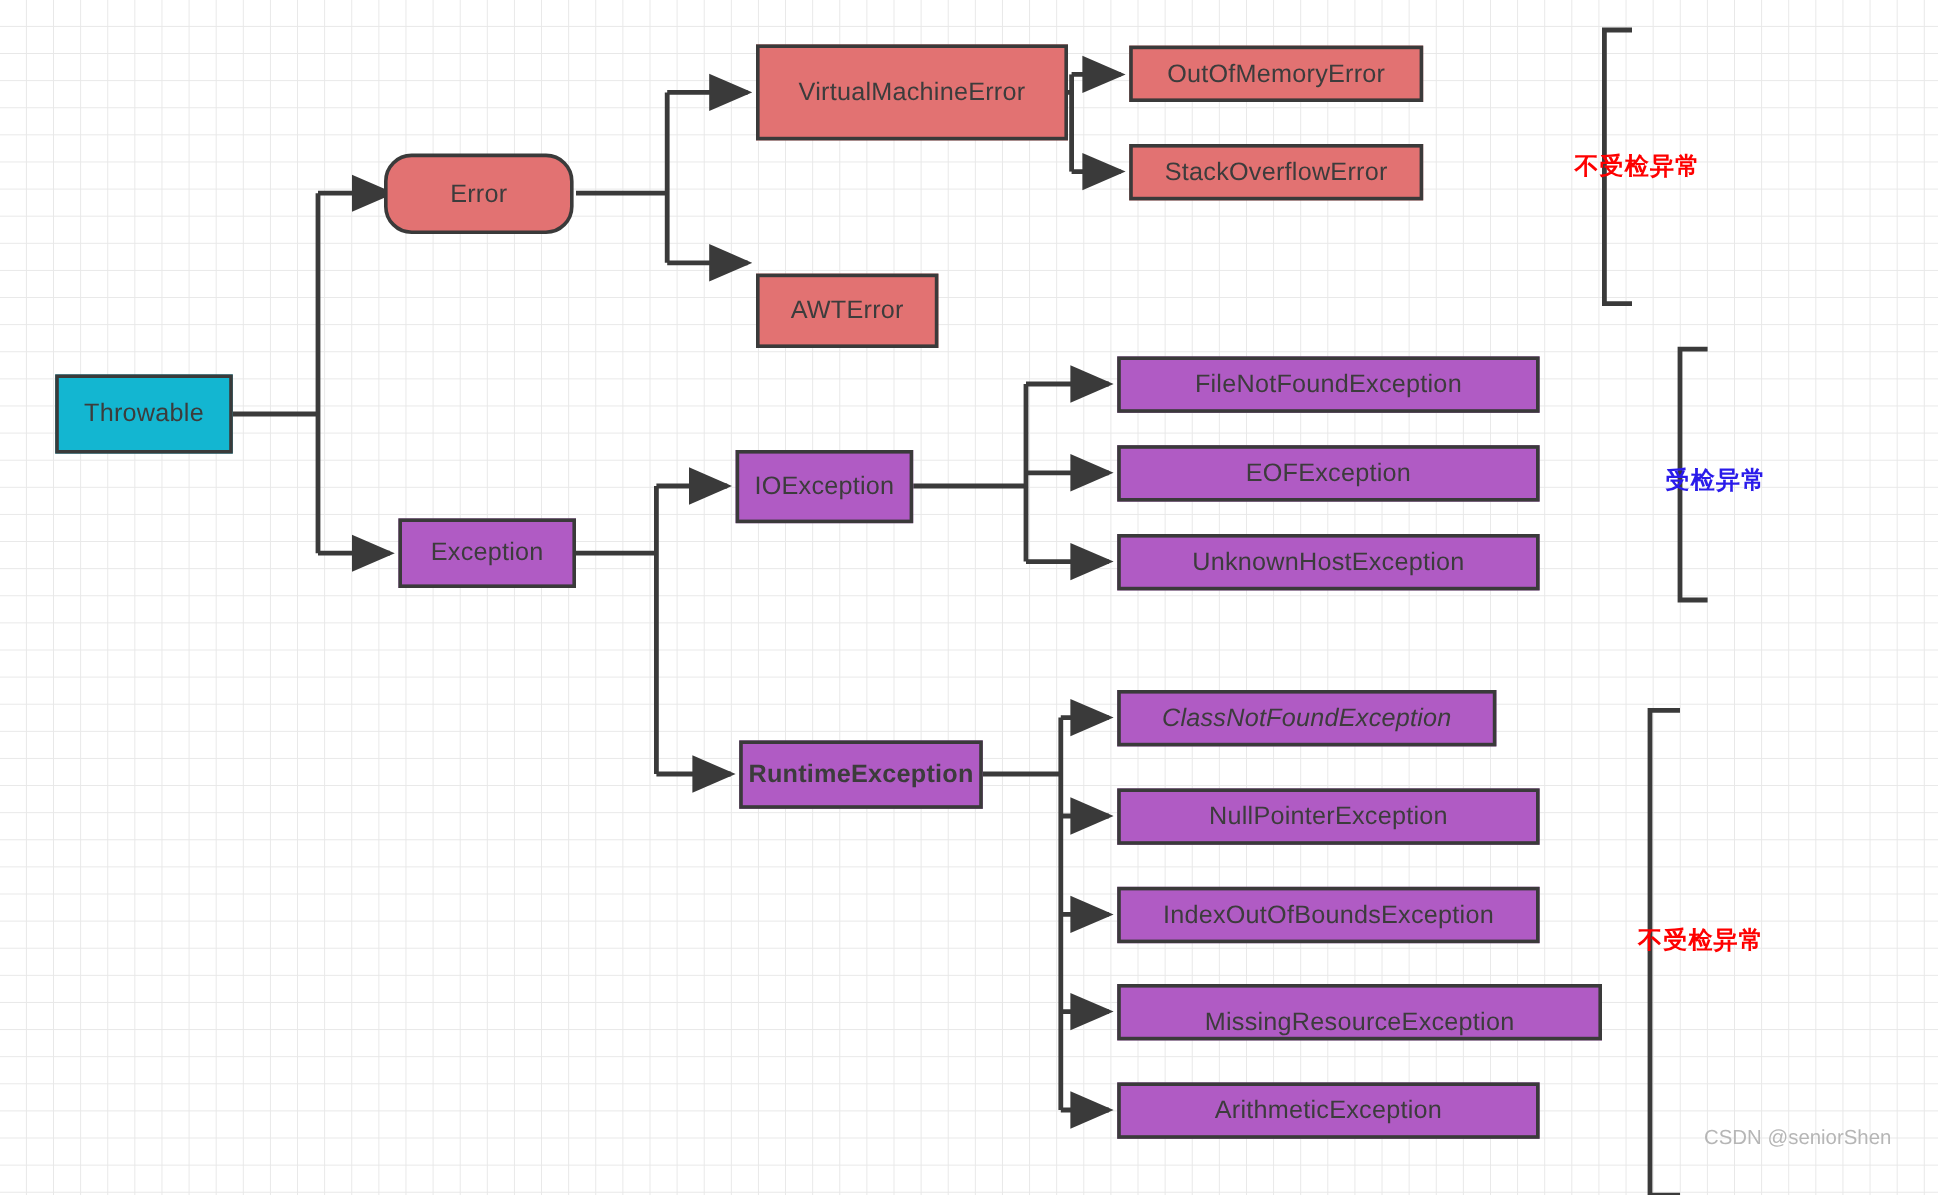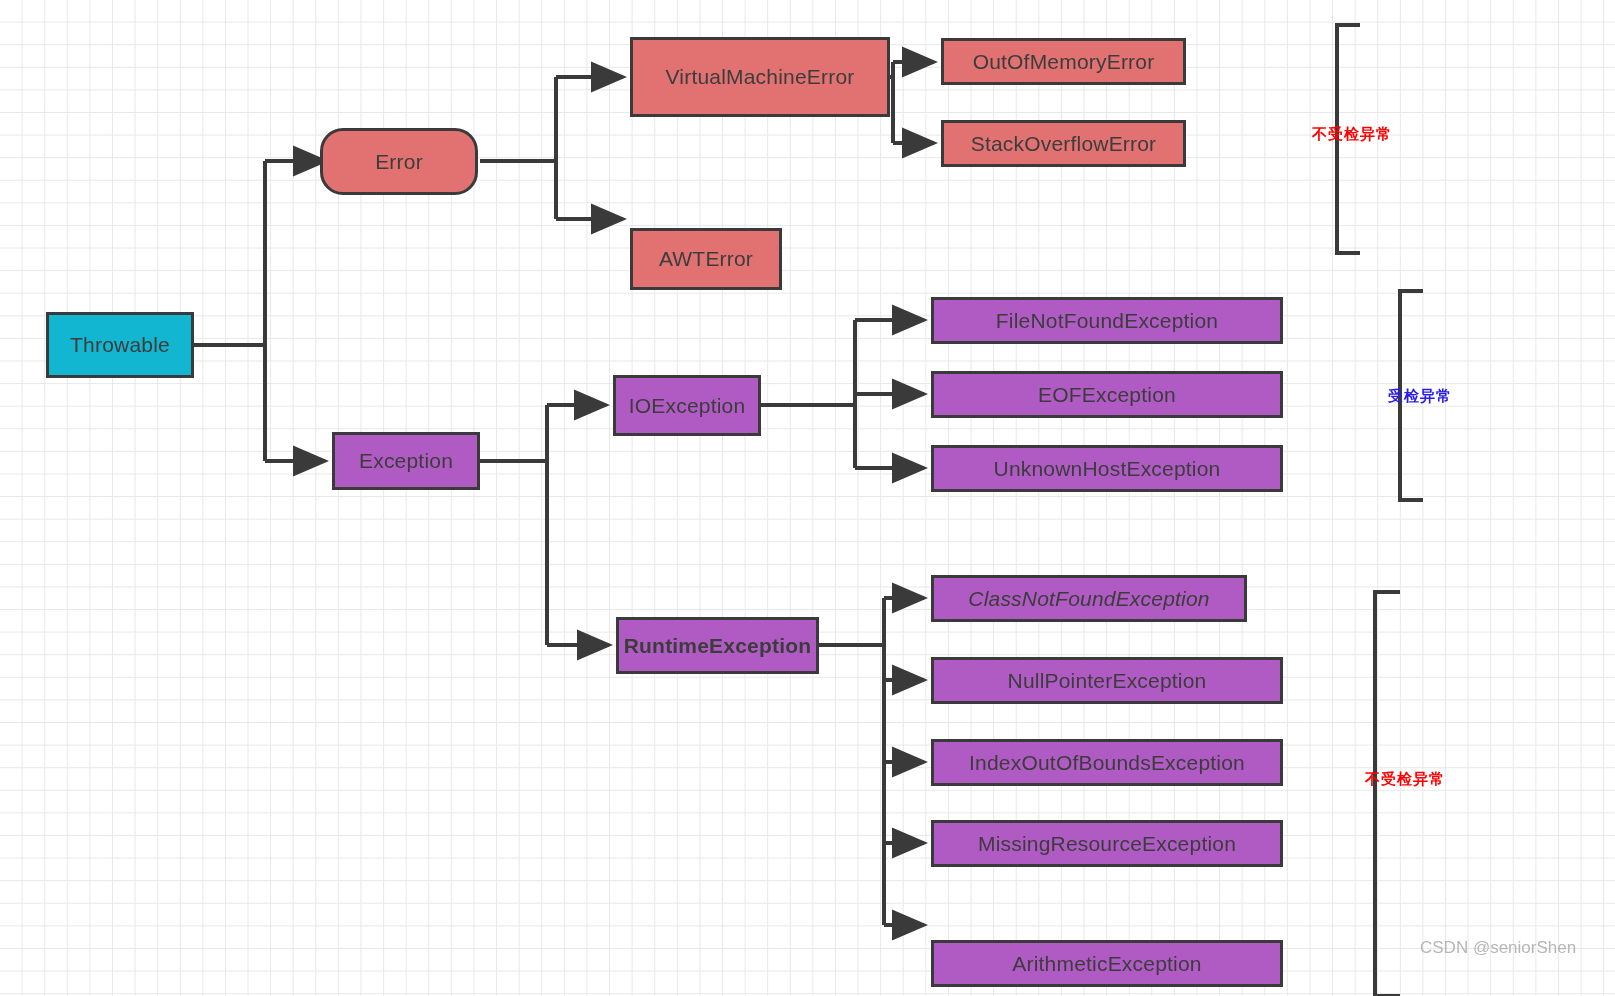--- a/index.html
+++ b/index.html
@@ -38,21 +38,21 @@
 
   svg.wires {
     position: absolute;
     left: 0; top: 0;
     width: 1615px;
     height: 996px;
     pointer-events: none;
   }
   .lbl {
     position: absolute;
-    font-size: 15px;
+    font-size: 20px;
     font-weight: bold;
     white-space: nowrap;
     letter-spacing: 1px;
   }
   .lbl.red  { color: #fe0000; }
   .lbl.blue { color: #2a1bea; }
 
   .watermark {
     position: absolute;
     color: #b6b6b6;
@@ -154,24 +154,24 @@
       </div>
       <div class="node purple" style="left: 931px; top: 575px; width: 316px; height: 47px; font-style: italic;">
         <span>ClassNotFoundException</span>
       </div>
       <div class="node purple" style="left: 931px; top: 657px; width: 352px; height: 47px;">
         <span>NullPointerException</span>
       </div>
       <div class="node purple" style="left: 931px; top: 739px; width: 352px; height: 47px;">
         <span>IndexOutOfBoundsException</span>
       </div>
-      <div class="node purple" style="left: 931px; top: 820px; width: 352px; height: 47px;">
+      <div class="node purple" style="left: 931px; top: 820px; width: 404px; height: 47px; align-items: flex-end;">
         <span>MissingResourceException</span>
       </div>
-      <div class="node purple" style="left: 931px; top: 902px; width: 352px; height: 47px; margin-top: 38px;">
+      <div class="node purple" style="left: 931px; top: 902px; width: 352px; height: 47px;">
         <span>ArithmeticException</span>
       </div>
     </div>
 
   <div id="label-layer">
       <div class="lbl red" style="left: 1312px; top: 125px;">不受检异常</div>
       <div class="lbl blue" style="left: 1388px; top: 387px;">受检异常</div>
       <div class="lbl red" style="left: 1365px; top: 770px;">不受检异常</div>
     </div>
 

